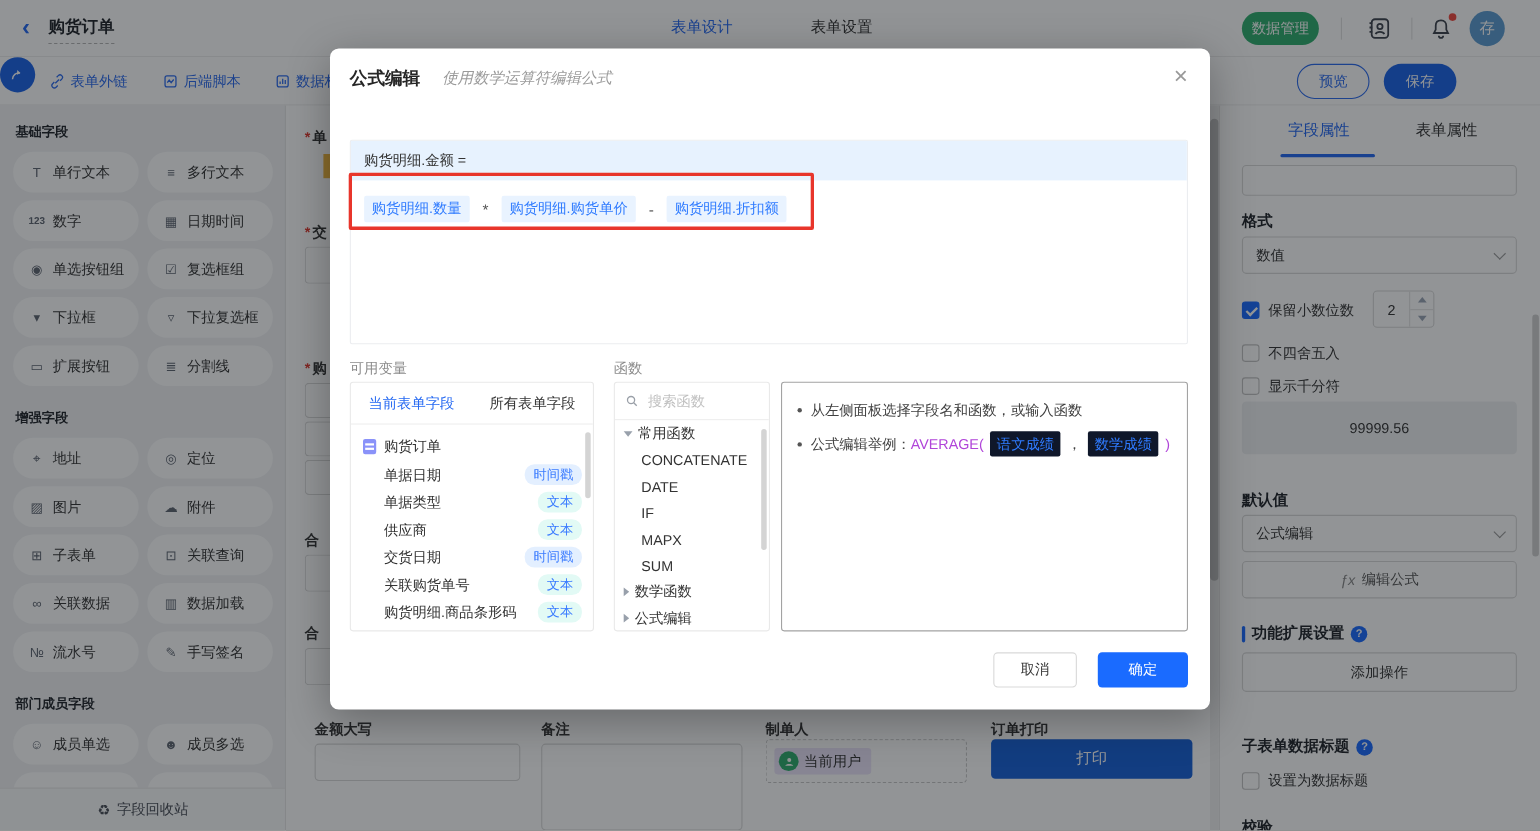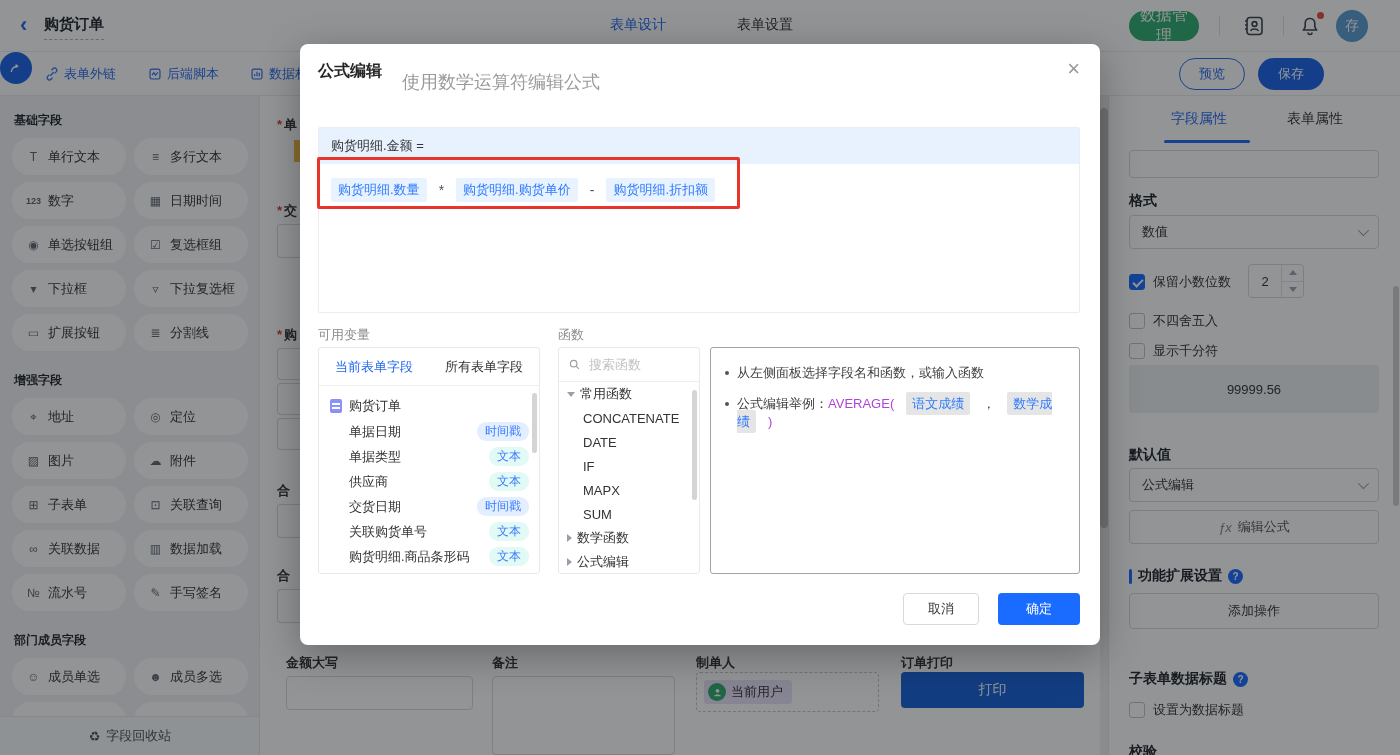--- a/index.html
+++ b/index.html
@@ -8,21 +8,21 @@
          font-family:"Liberation Sans",sans-serif;color:#333;}
 
   
   .topbar{position:absolute;left:0;top:0;width:1400px;height:52px;background:#fff;border-bottom:1px solid #ececec;}
   .back{position:absolute;left:20px;top:12px;font-size:22px;font-weight:bold;color:#2468f2;cursor:pointer;}
   .ftitle{position:absolute;left:44px;top:15px;font-size:15px;font-weight:bold;color:#1f2329;
           border-bottom:1px dashed #b5b5b5;padding-bottom:5px;}
   .toptab{position:absolute;top:16px;font-size:14px;cursor:pointer;}
   .toptab.active{color:#2468f2;}
   .toptab.idle{color:#333;}
-  .pillbtn{position:absolute;height:30px;border-radius:15px;font-size:16px;display:flex;align-items:center;justify-content:center;cursor:pointer;}
+  .pillbtn{position:absolute;height:30px;border-radius:15px;font-size:13px;display:flex;align-items:center;justify-content:center;cursor:pointer;}
   .datamanage{left:1129px;top:11px;width:70px;background:#2fae6e;color:#fff;}
   .vdiv{position:absolute;top:16px;width:1px;height:20px;background:#e0e0e0;}
   .icbtn{position:absolute;top:14px;width:24px;height:24px;}
   .belldot{position:absolute;right:-2px;top:-2px;width:7px;height:7px;border-radius:50%;background:#f0483e;}
   .avatar{position:absolute;left:1336px;top:10px;width:32px;height:32px;border-radius:50%;background:#5b9bd1;
           color:#fff;font-size:14px;display:flex;align-items:center;justify-content:center;}
 
   
   .subbar{position:absolute;left:0;top:52px;width:1400px;height:44px;background:#fff;border-bottom:1px solid #ececec;}
   .sublink{position:absolute;top:13px;font-size:13px;color:#2b6bef;display:flex;align-items:center;gap:5px;cursor:pointer;}
@@ -85,21 +85,21 @@
          display:flex;align-items:center;justify-content:center;}
   .addop{position:absolute;left:20px;top:497px;width:250px;height:36px;border:1px solid #d9d9d9;border-radius:4px;
          display:flex;align-items:center;justify-content:center;font-size:13px;color:#333;cursor:pointer;}
   .pscroll{position:absolute;left:284px;top:190px;width:6px;height:220px;background:#cfcfcf;border-radius:3px;}
 
   
   .dim{position:absolute;left:0;top:0;width:1400px;height:755px;background:rgba(13,17,23,0.45);z-index:40;}
   .modal{position:absolute;left:300px;top:44px;width:800px;height:601px;background:#fff;border-radius:8px;z-index:50;
          box-shadow:0 10px 40px rgba(0,0,0,0.3);}
   .mtitle{position:absolute;left:18px;top:17px;font-size:16px;font-weight:bold;color:#262626;}
-  .msub{position:absolute;left:102px;top:26px;font-size:18px;color:#9a9a9a;}
+  .msub{position:absolute;left:102px;top:18px;font-size:14px;color:#9a9a9a;font-style:italic;}
   .mclose{position:absolute;right:20px;top:12px;font-size:22px;color:#999;cursor:pointer;}
   .editor{position:absolute;left:18px;top:83px;width:762px;height:186px;border:1px solid #ebedf0;border-radius:2px;overflow:hidden;}
   .edhead{height:36px;background:#e7f2fe;display:flex;align-items:center;padding:0 12px;font-size:13px;color:#333;}
   .edbody{padding:14px 12px;display:flex;align-items:center;flex-wrap:wrap;gap:10px;cursor:text;}
   .token{background:#e9f3ff;color:#2f7bff;font-size:13px;padding:3px 7px;border-radius:2px;white-space:nowrap;}
   .op{color:#555;font-size:14px;padding:0 2px;}
   .redbox{position:absolute;left:17px;top:113px;width:423px;height:52px;border:3px solid #e8352b;border-radius:2px;pointer-events:none;z-index:5;}
   .panlabel{position:absolute;top:282px;font-size:13px;color:#8c8c8c;}
   .panel{position:absolute;top:303px;border:1px solid #e9e9e9;border-radius:3px;background:#fff;overflow:hidden;}
   .vtabs{height:38px;border-bottom:1px solid #eee;display:flex;align-items:center;font-size:13px;}
@@ -119,21 +119,21 @@
   .fsearch input::placeholder{color:#c0c0c0;}
   .frow{display:flex;align-items:center;height:24px;padding-left:8px;font-size:13px;color:#333;cursor:pointer;}
   .frow .caret{margin-right:5px;}
   .fitem{padding-left:24px;}
   .caret-d{width:0;height:0;border-left:4px solid transparent;border-right:4px solid transparent;border-top:5px solid #98a0ab;}
   .caret-r{width:0;height:0;border-top:4px solid transparent;border-bottom:4px solid transparent;border-left:5px solid #98a0ab;}
   .help{position:absolute;left:410px;top:303px;width:370px;height:227px;border:1px solid #a3a3a3;border-radius:3px;padding:16px 14px;font-size:13px;color:#404040;}
   .tiprow{display:flex;align-items:flex-start;gap:8px;margin-bottom:13px;line-height:18px;}
   .dot{width:4px;height:4px;border-radius:50%;background:#555;margin-top:7px;flex:none;}
   .purple{color:#b044d9;}
-  .chip{background:#e5e5e5;color:#2f7bff;padding:4px 6px;border-radius:2px;margin:0 12px;}
+  .chip{background:#0f172a;color:#2f7bff;padding:4px 6px;border-radius:2px;margin:0 6px;}
   .mbtn{position:absolute;top:549px;height:32px;border-radius:4px;font-size:13px;display:flex;align-items:center;justify-content:center;cursor:pointer;}
   .cancel{left:603px;width:76px;border:1px solid #d9d9d9;background:#fff;color:#333;}
   .confirm{left:698px;width:82px;background:#1a6bff;color:#fff;}
 </style>
 </head>
 <body>
 
 <div class="stage">
 
   <header class="topbar">

